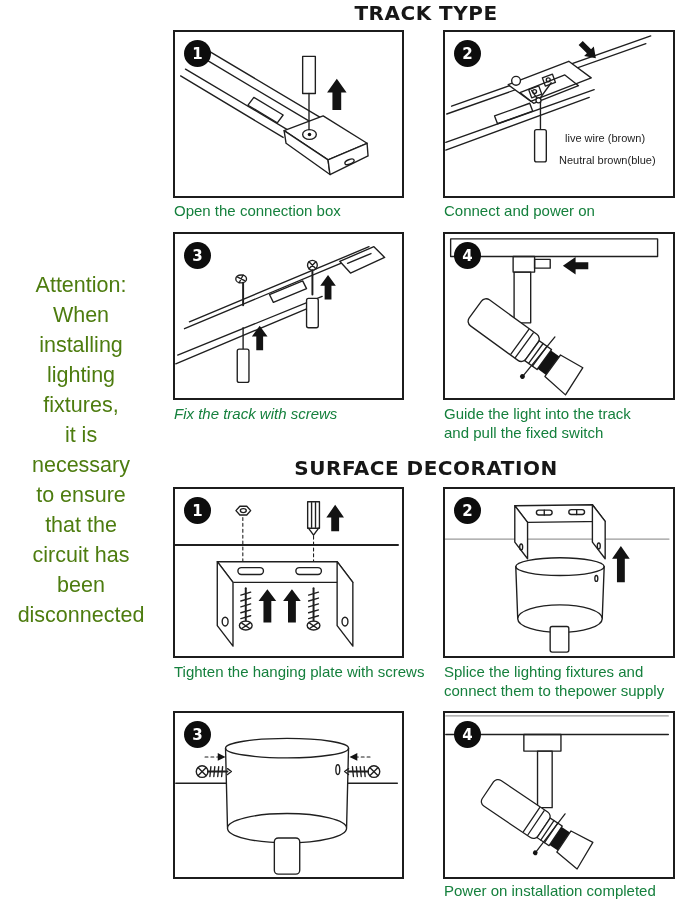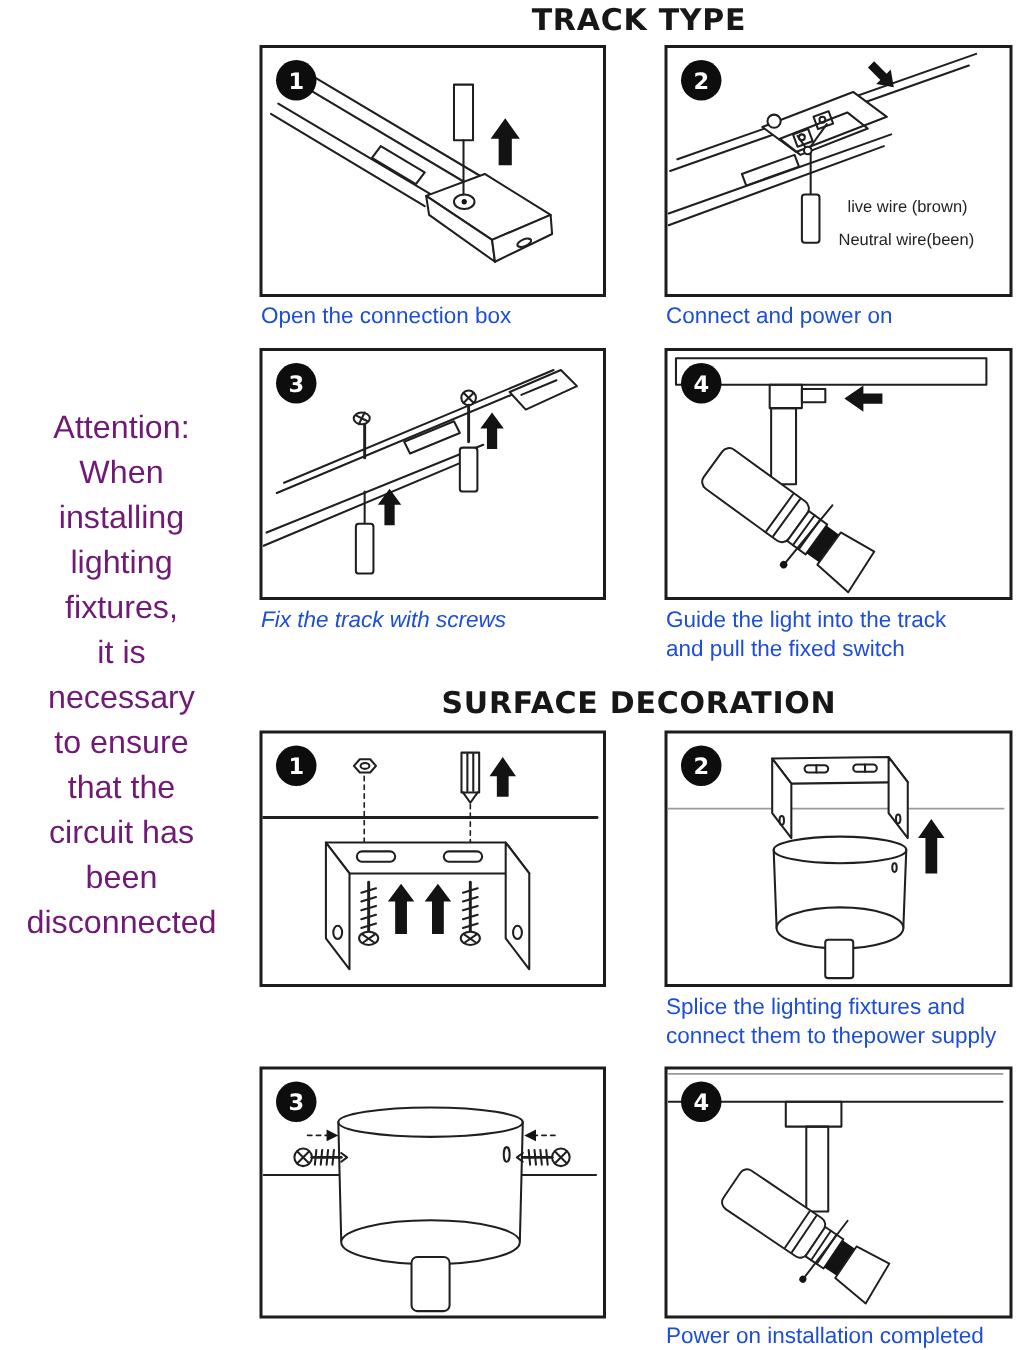--- a/index.html
+++ b/index.html
@@ -1,37 +1,37 @@
 <!DOCTYPE html>
 <html><head>
 <meta charset="utf-8">
 <style>
   html,body{margin:0;padding:0;background:#fff;}
   .page{position:relative;width:679px;height:900px;background:#fff;overflow:hidden;
         font-family:"Liberation Sans",sans-serif;}
   .attention{position:absolute;left:0;top:270px;width:162px;text-align:center;
-             font-size:21.5px;line-height:30px;color:#701a75;white-space:pre-line;}
+             font-size:21.5px;line-height:30px;color:#4d7c0f;white-space:pre-line;}
   .section-title{position:absolute;left:173px;width:506px;text-align:center;
                  font-family:"DejaVu Sans",sans-serif;font-weight:700;
                  font-size:20px;letter-spacing:.5px;color:#171717;}
   .title-1{top:1px;}
   .title-2{top:456px;}
   .panel{position:absolute;border:2px solid #1c1c1c;background:#fff;box-sizing:border-box;}
   .p-tl{left:173px;top:30px;width:231px;height:168px;}
   .p-tr{left:443px;top:30px;width:232px;height:168px;}
   .p-ml{left:173px;top:232px;width:231px;height:168px;}
   .p-mr{left:443px;top:232px;width:232px;height:168px;}
   .p-sl{left:173px;top:487px;width:231px;height:171px;}
   .p-sr{left:443px;top:487px;width:232px;height:171px;}
   .p-bl{left:173px;top:711px;width:231px;height:168px;}
   .p-br{left:443px;top:711px;width:232px;height:168px;}
   .badge{position:absolute;left:9px;top:8px;width:27px;height:27px;border-radius:50%;
          background:#0d0d0d;color:#fff;display:flex;align-items:center;justify-content:center;
          font-family:"DejaVu Sans",sans-serif;font-size:15px;font-weight:700;z-index:3;}
-  .caption{position:absolute;font-size:15px;line-height:19px;color:#1d4ed8;
+  .caption{position:absolute;font-size:15px;line-height:19px;color:#15803d;
            white-space:pre-line;width:266px;}
   .c1a{left:174px;top:201px;} .c1b{left:444px;top:201px;}
   .c2a{left:174px;top:404px;font-style:italic;} .c2b{left:444px;top:404px;}
   .c3a{left:174px;top:662px;} .c3b{left:444px;top:662px;}
   .c4a{left:174px;top:881px;} .c4b{left:444px;top:881px;}
   .art{position:absolute;left:0;top:0;width:100%;height:100%;}
   .art *{stroke:#1f1f1f;stroke-width:1.4;fill:none;stroke-linecap:round;stroke-linejoin:round;}
   .art .fill{fill:#131313;stroke:none;}
   .art .wfill{fill:#ffffff;}
   .art .flat{fill:#ffffff;stroke:none;}
@@ -101,21 +101,21 @@
       <path d="M95,70 L108,52 M95,70 L88,60"></path>
       <circle class="wfill" cx="95" cy="70" r="2.6"></circle>
       <circle class="wfill" cx="72" cy="50" r="4.5"></circle>
       <g transform="translate(146,19) rotate(135)">
         <path class="fill" d="M0,-11 l7,10 h-4 v12 h-6 v-12 h-4 z"></path>
       </g>
       <line x1="97" y1="72" x2="97" y2="100"></line>
       <rect class="wfill" x="91" y="100" width="12" height="33" rx="2"></rect>
     </svg>
     <span class="wire-label wl-live">live wire (brown)</span>
-    <span class="wire-label wl-neutral">Neutral wire(been)</span>
+    <span class="wire-label wl-neutral">Neutral brown(blue)</span>
   </div>
   <div class="caption c1b">Connect and power on</div>
 
   <div class="panel p-ml">
     <div class="badge">3</div>
     <svg class="art" viewBox="0 0 231 168">
       <line x1="14" y1="90" x2="198" y2="13"></line>
       <line x1="9" y1="97" x2="193" y2="20"></line>
       <line x1="2" y1="124" x2="150" y2="64"></line>
       <line x1="0" y1="133" x2="145" y2="72"></line>
@@ -191,20 +191,21 @@
       <path class="fill" d="M94,102 l9,12 h-5 v22 h-8 v-22 h-5 z"></path>
       <g>
         <line class="thick" x1="141" y1="101" x2="141" y2="136"></line>
         <path d="M136,108 l10,-3 M136,114 l10,-3 M136,120 l10,-3 M136,126 l10,-3 M136,132 l10,-3"></path>
         <ellipse class="wfill" cx="141" cy="139" rx="6.5" ry="4.5"></ellipse>
         <path d="M137,136.5 l8,5.5 M145,136.5 l-8,5.5"></path>
       </g>
       <path class="fill" d="M119,102 l9,12 h-5 v22 h-8 v-22 h-5 z"></path>
     </svg>
   </div>
+  <div class="caption c3a">Tighten the hanging plate with screws</div>
 
   <div class="panel p-sr">
     <div class="badge">2</div>
     <svg class="art" viewBox="0 0 232 170">
       <line class="gray" x1="0" y1="51" x2="228" y2="51"></line>
       <path class="wfill" d="M71,17 L150,16 L163,33 L84,34 Z"></path>
       <rect x="93" y="21.5" width="16" height="5" rx="2.5"></rect>
       <line x1="101" y1="21.5" x2="101" y2="26.5"></line>
       <rect x="126" y="21" width="16" height="5" rx="2.5"></rect>
       <line x1="134" y1="21" x2="134" y2="26"></line>

